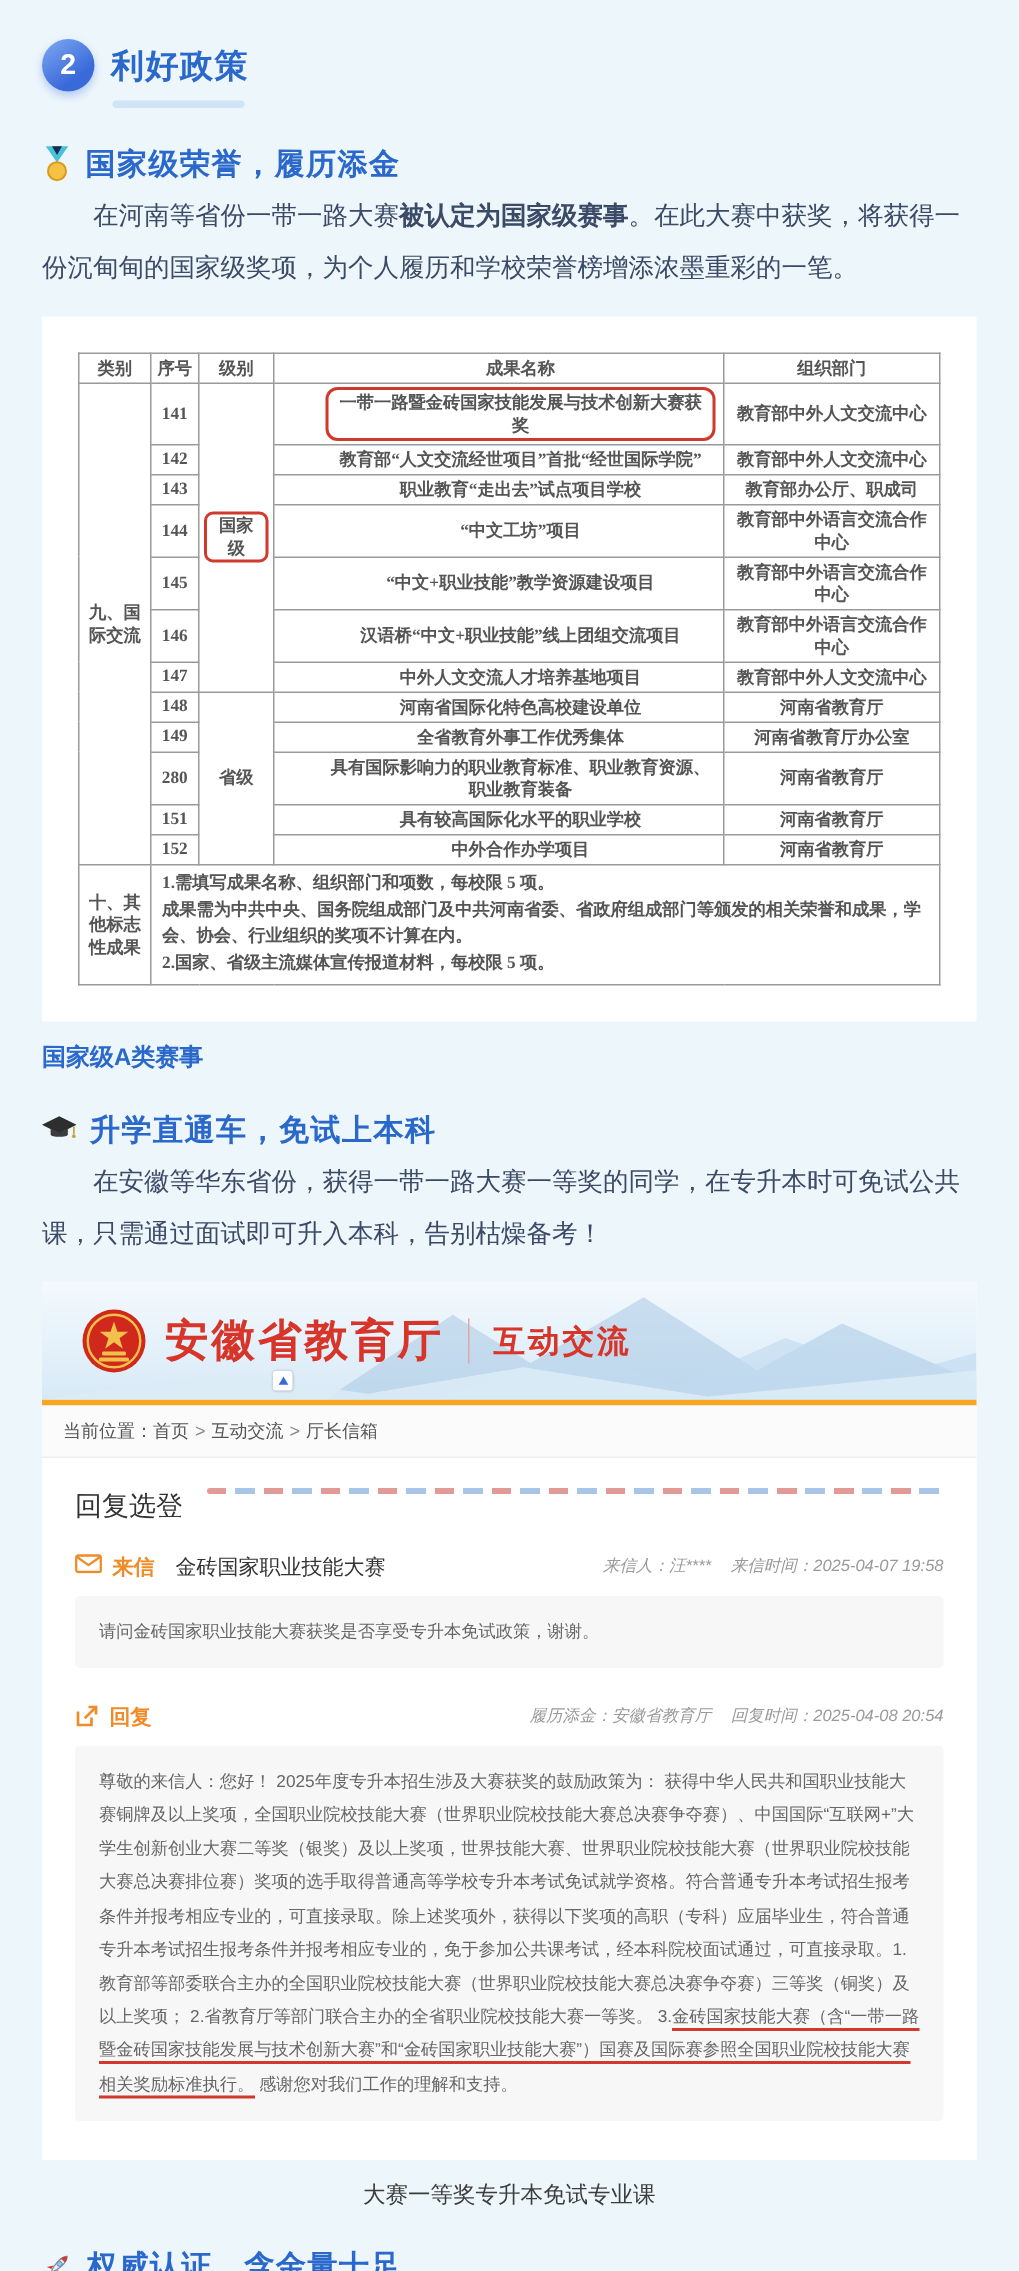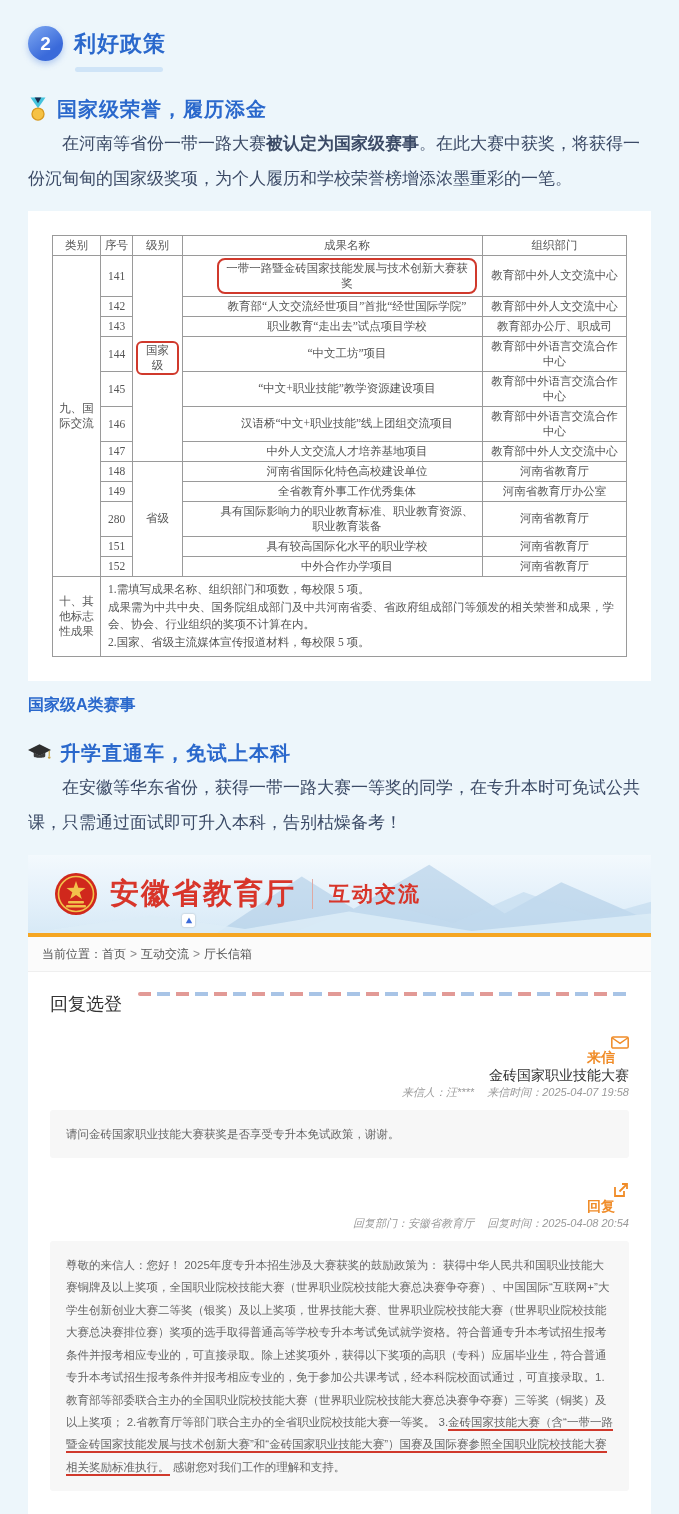--- a/index.html
+++ b/index.html
@@ -28,21 +28,21 @@
   .sub-heading { display: flex; align-items: center; gap: 9px; color: #2a68cc; font-size: 20px; font-weight: bold; margin: 24px 0 4px; letter-spacing: 1px; }
   .icon-wrap { display: inline-flex; align-items: center; }
 
   
   .para { font-size: 17px; line-height: 2.05; text-indent: 2em; margin: 4px 0 6px; }
   .para b { font-weight: bold; }
 
   
   .img-card { background: #fff; margin: 14px 0; padding: 24px 24px; }
   table.gov-table { width: 100%; border-collapse: collapse; font-family: "Liberation Serif", "DejaVu Serif", serif; font-size: 11.5px; color: #555; }
-  .gov-table th, .gov-table td { border: 1px solid #9a9a9a; padding: 2px 3px; text-align: center; font-weight: normal; height: 20px; }
+  .gov-table th, .gov-table td { border: 1px solid #9a9a9a; padding: 2px 3px; text-align: center; font-weight: bold; height: 20px; }
   .gov-table .c-cat  { width: 48px; }
   .gov-table .c-seq  { width: 32px; }
   .gov-table .c-level{ width: 50px; }
   .gov-table .c-name { width: 300px; padding-left: 32px; }
   .gov-table .notes  { text-align: left; padding: 4px 7px; line-height: 1.55; }
   .red-box { display: block; border: 2px solid #d0392c; border-radius: 8px; padding: 1px 4px; margin: 0 2px; }
   .red-box-small { display: inline-block; border: 2px solid #d0392c; border-radius: 6px; padding: 0 3px; }
 
   .caption-blue { text-align: left; color: #2a68cc; font-weight: bold; font-size: 16px; margin: 4px 0 6px; }
   .caption-dark { text-align: center; color: #3c3c3c; font-size: 15px; margin: 12px 0 14px; }
@@ -62,21 +62,21 @@
   .breadcrumb { font-size: 12px; color: #555; padding: 9px 14px 8px; background: #fbfbfb; border-bottom: 1px solid #efefef; }
   .breadcrumb a { color: #555; text-decoration: none; }
   .crumb-sep { margin: 0 4px; color: #888; }
 
   .gov-body { padding: 20px 22px 26px; background: #fff; }
   .reply-board-header { display: flex; align-items: flex-start; gap: 16px; margin-bottom: 20px; }
   .reply-board-title { font-size: 18px; color: #333; }
   .dash-line { flex: 1; height: 4px; border-radius: 2px;
     background: repeating-linear-gradient(90deg, #e29a96 0 13px, transparent 13px 19px, #a8c4e6 19px 32px, transparent 32px 38px); }
 
-  .msg-row { display: flex; align-items: flex-end; margin: 6px 0 10px; flex-direction: column; }
+  .msg-row { display: flex; align-items: flex-start; margin: 6px 0 10px; }
   .msg-label { color: #f08c28; font-weight: bold; font-size: 14px; margin: 0 14px 0 7px; }
   .msg-title { color: #333; font-size: 14px; }
   .msg-meta { margin-left: auto; color: #999; font-size: 11px; white-space: nowrap; font-style: italic; }
   .msg-meta .v { margin-right: 10px; }
   .gray-box { background: #f7f7f7; border-radius: 3px; padding: 13px 16px; font-size: 11.5px; color: #666; line-height: 1.95; }
   .letter-box { margin-bottom: 24px; }
   .red-underline { border-bottom: 2px solid #d0392c; padding-bottom: 1px; }
 </style>
 </head>
 <body>
@@ -259,21 +259,21 @@
       <div class="msg-row">
         <span class="icon-wrap">
           <svg width="16" height="16" viewBox="0 0 16 16">
             <path d="M2 5 v9 h9 v-5" stroke="#f08c28" fill="none" stroke-width="1.8"></path>
             <path d="M6.5 9.5 L13.5 2.5" stroke="#f08c28" fill="none" stroke-width="1.8"></path>
             <path d="M9 2 h5 v5" stroke="#f08c28" fill="none" stroke-width="1.8"></path>
           </svg>
         </span>
         <span class="msg-label">回复</span>
         <span class="msg-meta">
-          <span>回复部门：</span><span class="v">安徽省教育厅</span>
+          <span>履历添金：</span><span class="v">安徽省教育厅</span>
           <span>回复时间：</span><span>2025-04-08 20:54</span>
         </span>
       </div>
       <div class="gray-box"><span>尊敬的来信人：您好！ 2025年度专升本招生涉及大赛获奖的鼓励政策为： 获得中华人民共和国职业技能大赛铜牌及以上奖项，全国职业院校技能大赛（世界职业院校技能大赛总决赛争夺赛）、中国国际“互联网+”大学生创新创业大赛二等奖（银奖）及以上奖项，世界技能大赛、世界职业院校技能大赛（世界职业院校技能大赛总决赛排位赛）奖项的选手取得普通高等学校专升本考试免试就学资格。符合普通专升本考试招生报考条件并报考相应专业的，可直接录取。除上述奖项外，获得以下奖项的高职（专科）应届毕业生，符合普通专升本考试招生报考条件并报考相应专业的，免于参加公共课考试，经本科院校面试通过，可直接录取。1.教育部等部委联合主办的全国职业院校技能大赛（世界职业院校技能大赛总决赛争夺赛）三等奖（铜奖）及以上奖项； 2.省教育厅等部门联合主办的全省职业院校技能大赛一等奖。 3.</span><span class="red-underline">金砖国家技能大赛（含“一带一路暨金砖国家技能发展与技术创新大赛”和“金砖国家职业技能大赛”）国赛及国际赛参照全国职业院校技能大赛相关奖励标准执行。</span><span> 感谢您对我们工作的理解和支持。</span></div>
     </div>
   </div>
   <div class="caption-dark">大赛一等奖专升本免试专业课</div>
 
   <div class="sub-heading">
     <span class="icon-wrap">

